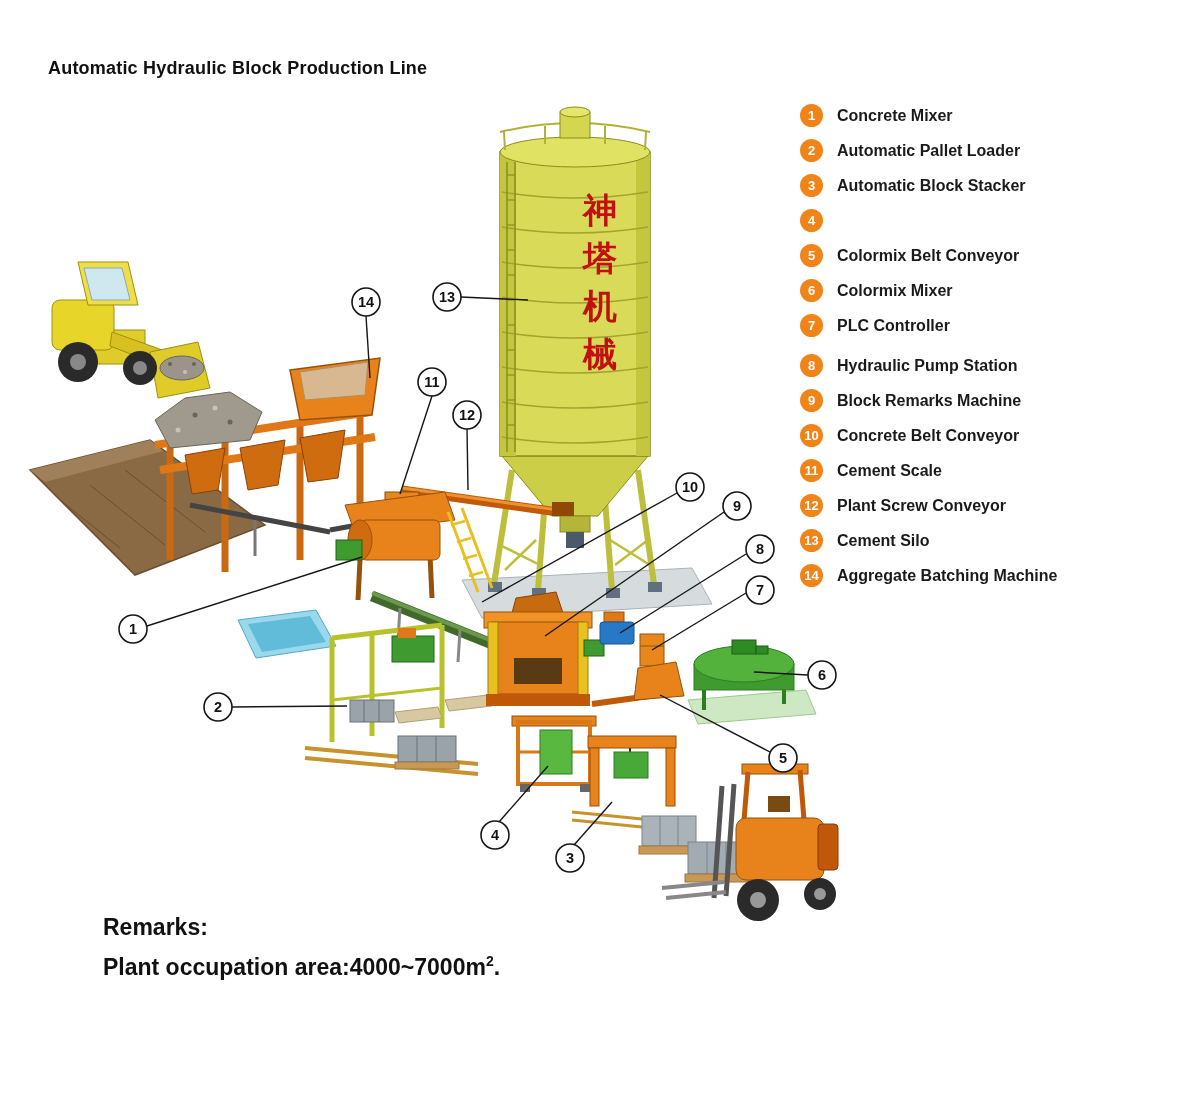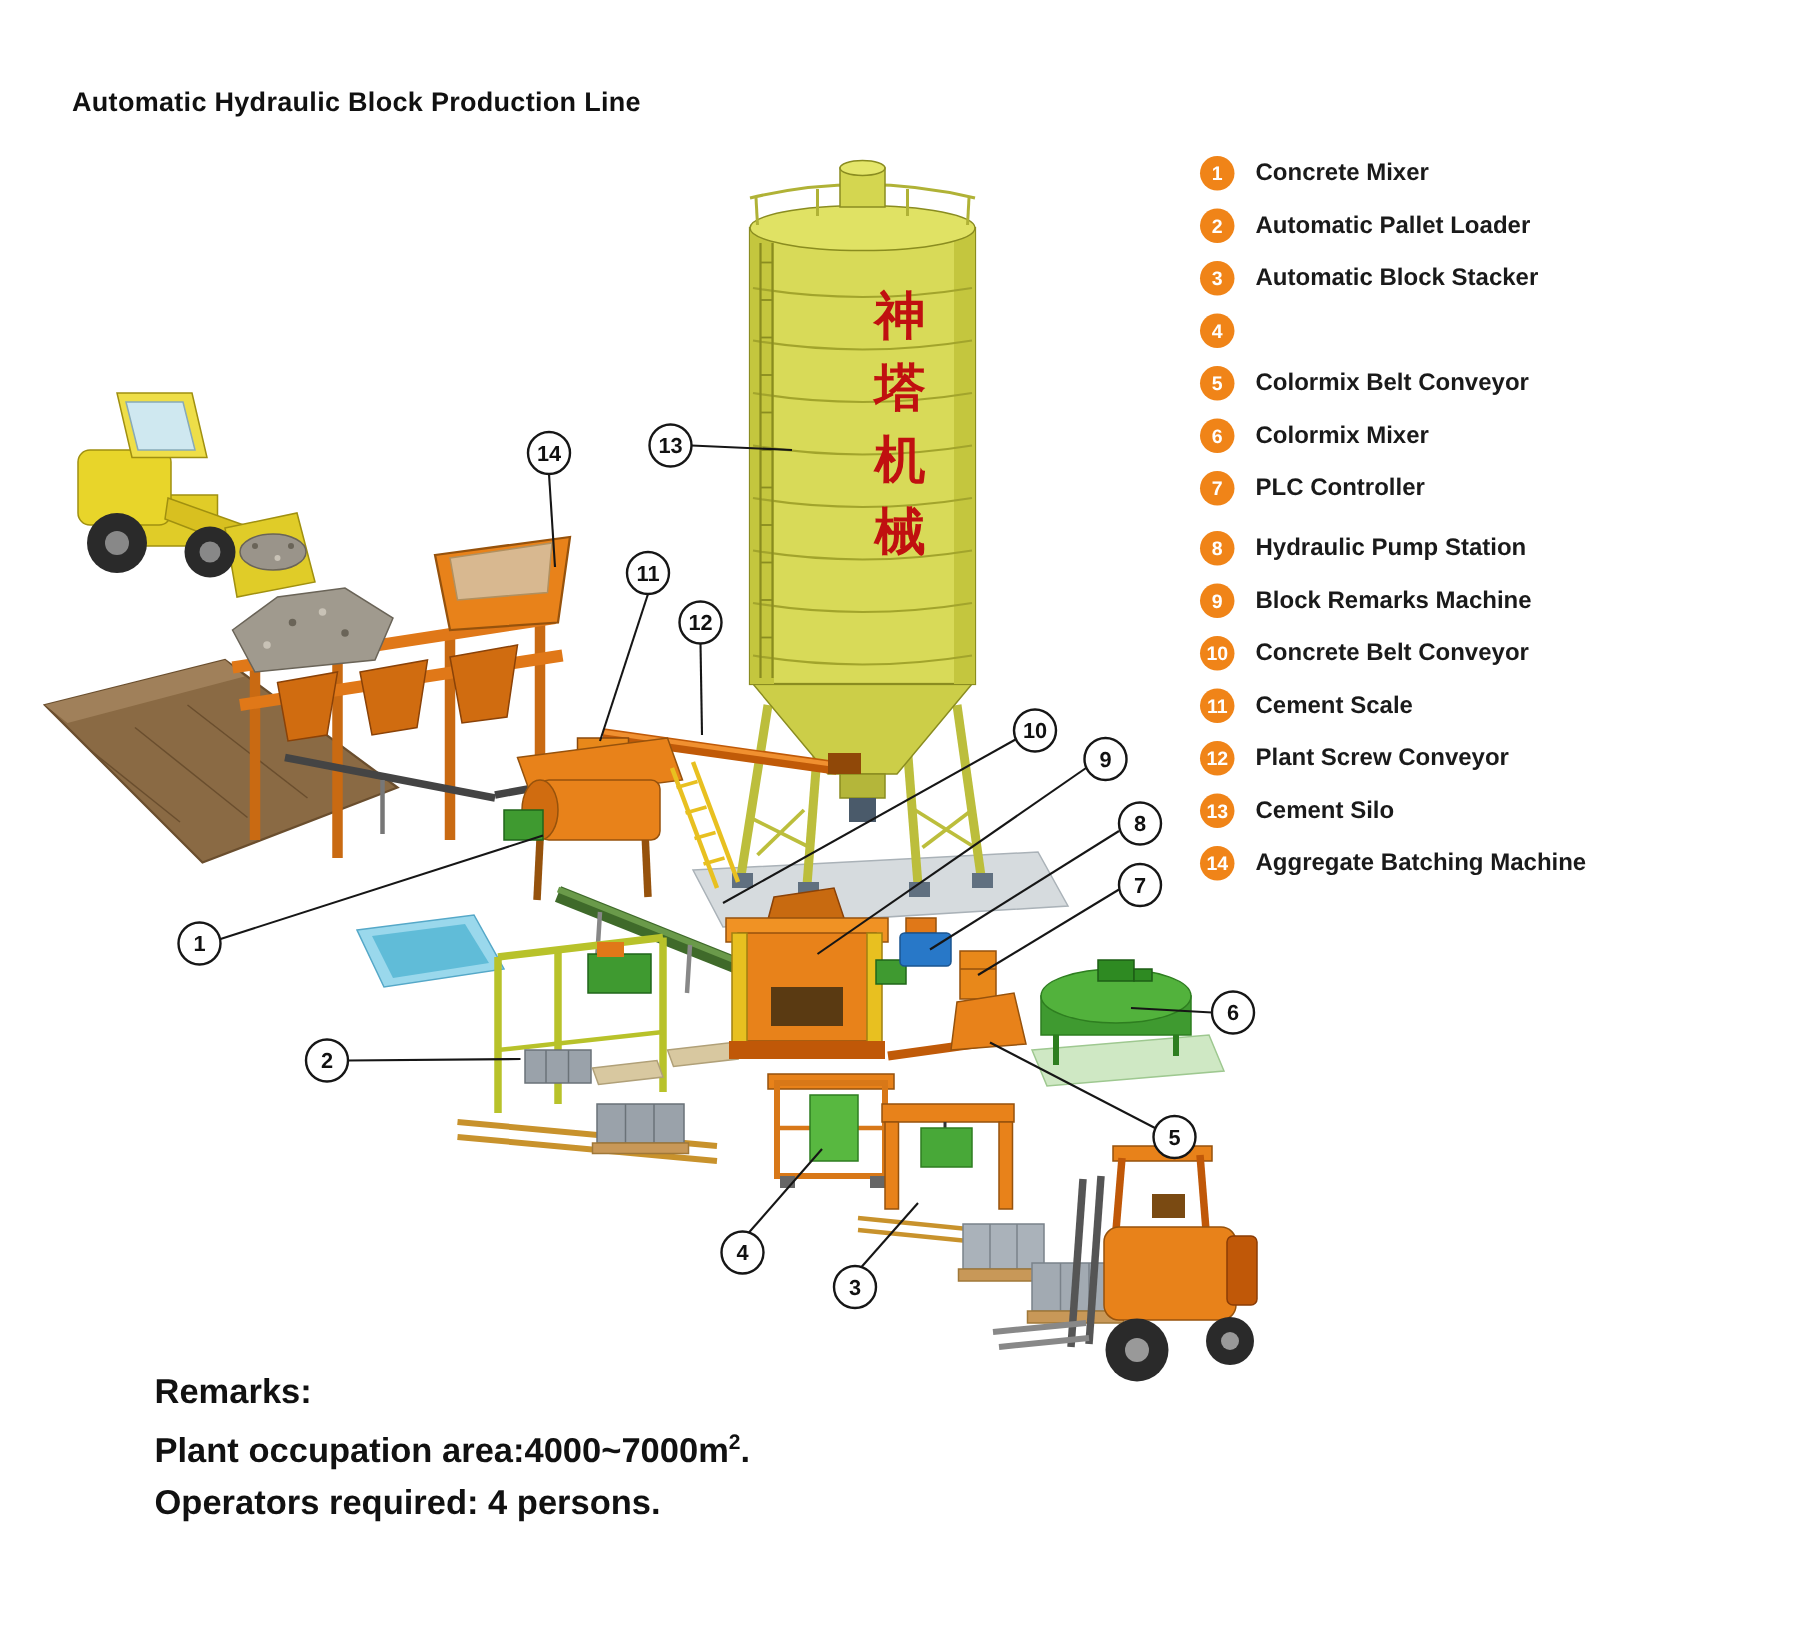--- a/index.html
+++ b/index.html
@@ -384,14 +384,13 @@
   </div>
   <div class="legend-item">
     <span class="badge">14</span>
     <span class="legend-label">Aggregate Batching Machine</span>
   </div>
 </div>
 
 <div class="remarks">
   <div>Remarks:</div>
   <div><span>Plant occupation area:4000~7000m</span><sup>2</sup><span>.</span></div>
-  <div>Operators required: 4 persons.</div>
 </div>
 
 </body></html>

